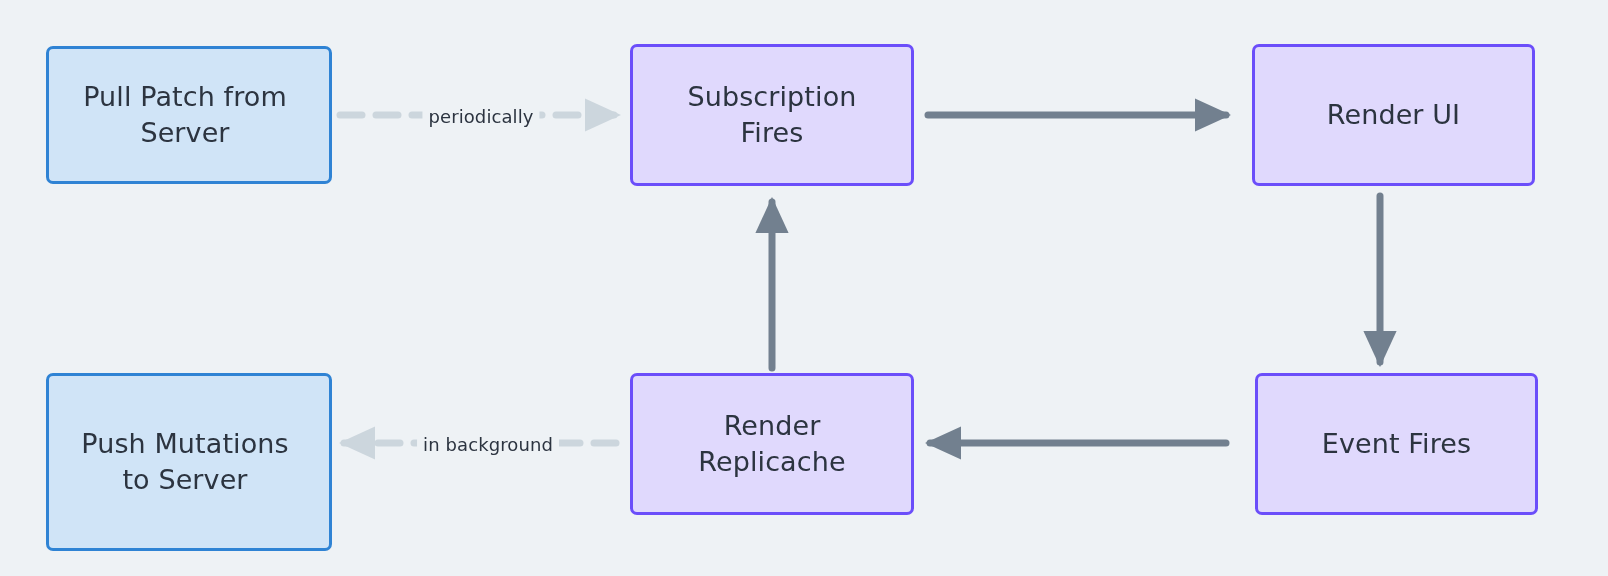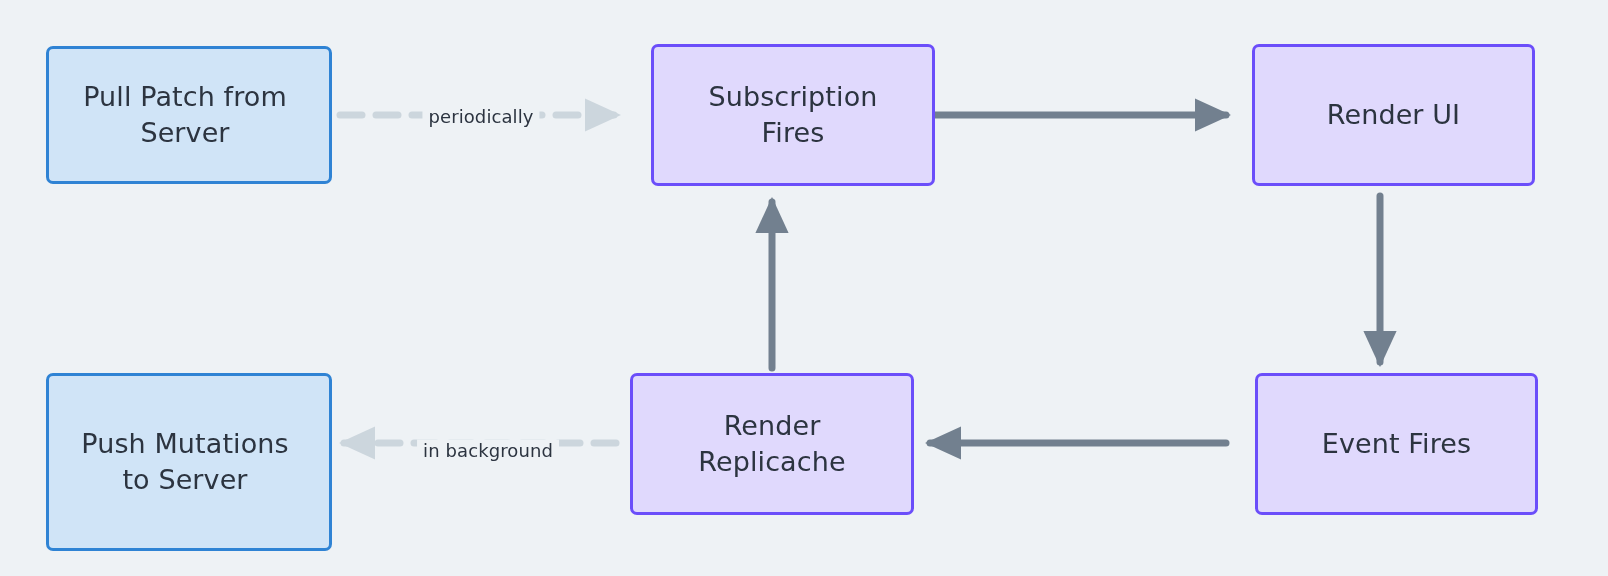--- a/index.html
+++ b/index.html
@@ -105,21 +105,21 @@
     <g>
       <line x1="772" y1="368" x2="772" y2="202" stroke="#72808f" stroke-width="7" stroke-linecap="round" marker-end="url(#arrow-solid)"></line>
     </g>
   </svg>
 
   <div class="node node-blue" style="left:46px; top:46px; width:286px; height:138px;">
     <span class="node-label">Pull Patch from
 Server</span>
   </div>
 
-  <div class="node node-purple" style="left:630px; top:44px; width:284px; height:142px;margin-left:21px;">
+  <div class="node node-purple" style="left:630px; top:44px; width:284px; height:142px;">
     <span class="node-label">Subscription
 Fires</span>
   </div>
 
   <div class="node node-purple" style="left:1239px; top:44px; width:283px; height:142px;margin-left:13px;">
     <span class="node-label">Render UI</span>
   </div>
 
   <div class="node node-blue" style="left:46px; top:373px; width:286px; height:178px;">
     <span class="node-label">Push Mutations
@@ -130,15 +130,15 @@
     <span class="node-label">Render
 Replicache</span>
   </div>
 
   <div class="node node-purple" style="left:1239px; top:373px; width:283px; height:142px;margin-left:16px;">
     <span class="node-label">Event Fires</span>
   </div>
 
   <div class="edge-label" style="left:481px; top:116px;">periodically</div>
 
-  <div class="edge-label" style="left:488px; top:444px;margin-top:6px;">in background</div>
+  <div class="edge-label" style="left:488px; top:444px;">in background</div>
 
 </div>
 
 </body></html>

